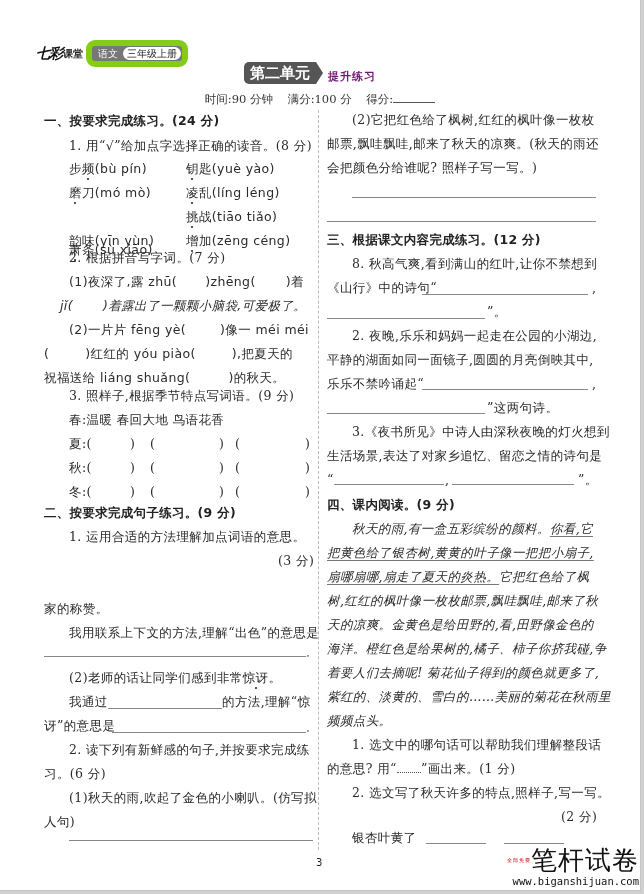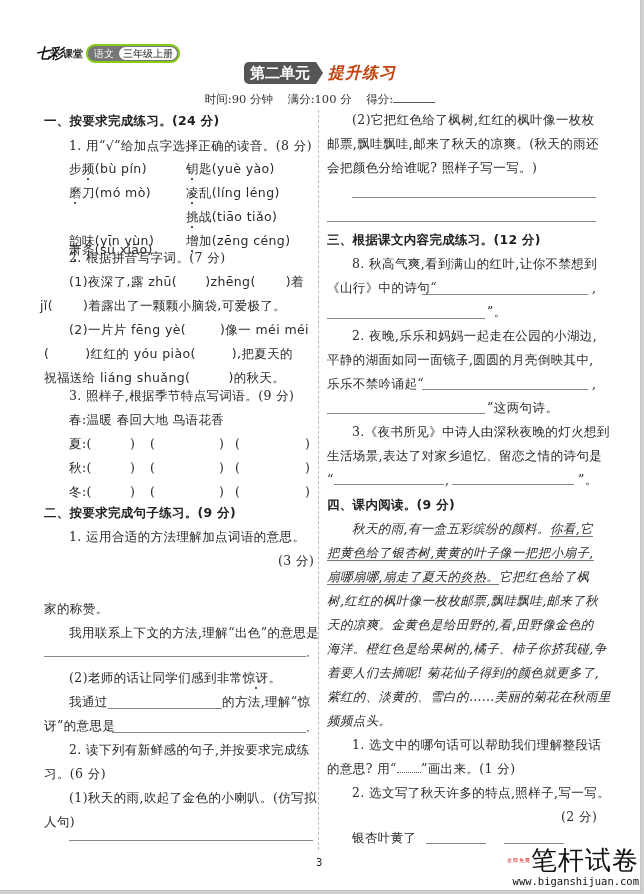--- a/index.html
+++ b/index.html
@@ -19,29 +19,29 @@
   .sans { font-family: "DejaVu Sans", "Liberation Sans", sans-serif; }
   .line { position: absolute; height: 0; border-top: 1px solid #888; }
   .dot { position: relative; }
   .dot::after { content: ""; position: absolute; left: 50%; bottom: -4px; width: 2px; height: 2px; margin-left: -1px; background: #222; border-radius: 50%; }
   .divider { position: absolute; left: 318px; top: 110px; height: 740px; border-left: 1px dashed #bbb; }
 
   
   .brand { position: absolute; left: 36px; top: 45px; display: flex; align-items: center; height: 17px; }
   .brand-logo { font-family: "DejaVu Sans", sans-serif; font-weight: bold; font-style: italic; font-size: 14px; color: #111; letter-spacing: -1px; }
   .brand-class { font-family: "DejaVu Sans", sans-serif; font-weight: bold; font-size: 10px; color: #222; margin-left: 1px; }
-  .brand-pill { display: flex; align-items: center; margin-left: 3px; border: 2px solid #84cc16; border-radius: 9px; height: 15px; overflow: hidden; background: #777; }
+  .brand-pill { display: flex; align-items: center; margin-left: 3px; border: 6px solid #84cc16; border-radius: 9px; height: 15px; overflow: hidden; background: #777; }
   .brand-subj { font-family: "DejaVu Sans", sans-serif; font-size: 10px; color: #fff; padding: 0 5px 0 6px; }
   .brand-grade { font-family: "DejaVu Sans", sans-serif; font-size: 10px; color: #222; background: #fff; border-radius: 8px; padding: 0 4px; margin-right: 1px; line-height: 13px; }
 
   
   .title-wrap { position: absolute; left: 244px; top: 62px; display: flex; align-items: flex-end; height: 22px; }
   .title-unit { background: #555; color: #fff; font-family: "DejaVu Sans", sans-serif; font-weight: bold; font-size: 15px; padding: 1px 6px; border-radius: 5px 0 0 5px; height: 20px; line-height: 20px; position: relative; }
   .title-arrow { width: 0; height: 0; border-top: 11px solid transparent; border-bottom: 11px solid transparent; border-left: 7px solid #555; }
-  .title-main { font-family: "DejaVu Sans", sans-serif; font-weight: bold; font-size: 16px; color: #c2410c; margin-left: 5px; letter-spacing: 1px; font-style: italic; }
+  .title-main { font-family: "DejaVu Sans", sans-serif; font-weight: bold; font-size: 11px; color: #701a75; margin-left: 5px; letter-spacing: 1px; }
   .meta { position: absolute; left: 160px; width: 320px; top: 91px; text-align: center; font-size: 11.5px; color: #333; }
   .meta .blank { display: inline-block; width: 42px; border-bottom: 1px solid #555; height: 11px; }
 
   .passage { font-family: "DejaVu Serif", serif; font-style: italic; }
   .u2 { text-decoration: underline; text-decoration-color: #777; text-underline-offset: 3px; }
   .watermark { position: absolute; left: 507px; top: 846px; text-align: right; }
   .wm-cn { font-family: "DejaVu Sans", sans-serif; font-size: 26px; color: #111; letter-spacing: 1px; line-height: 28px; }
   .wm-tag { font-size: 5px; color: #c00; vertical-align: bottom; }
   .wm-url { font-family: "DejaVu Sans Mono", monospace; font-size: 10.5px; color: #111; line-height: 12px; margin-top: 1px; }
   .pagenum { position: absolute; left: 316px; top: 857px; font-family: "DejaVu Sans", sans-serif; font-size: 10px; color: #222; }
@@ -83,21 +83,21 @@
   <div class="abs t" style="left:186px; top:185px;"><span class="dot">凌</span><span>乱</span><span class="sans">(líng   léng)</span></div>
   <div class="abs t" style="left:69px; top:209px;margin-top:33px;"><span class="dot">萧</span><span>条</span><span class="sans">(sù   xiāo)</span></div>
   <div class="abs t" style="left:186px; top:209px;"><span class="dot">挑</span><span>战</span><span class="sans">(tiāo   tiǎo)</span></div>
   <div class="abs t" style="left:69px; top:233px;"><span class="dot">韵</span><span>味</span><span class="sans">(yīn   yùn)</span></div>
   <div class="abs t" style="left:186px; top:233px;"><span class="dot">增</span><span>加</span><span class="sans">(zēng   céng)</span></div>
 
   <div class="abs t" style="left:69px; top:250px;">2. 根据拼音写字词。(7 分)</div>
   <div class="abs t sans" style="left:69px; top:274px;">
     <span>(1)夜深了,露 zhū(</span><span style="display:inline-block;width:28px"></span><span>)zhēng(</span><span style="display:inline-block;width:30px"></span><span>)着</span>
   </div>
-  <div class="abs t sans" style="left:40px; top:298px;">
+  <div class="abs t sans" style="left:60px; top:298px;font-style:italic;">
     <span>jǐ(</span><span style="display:inline-block;width:30px"></span><span>)着露出了一颗颗小脑袋,可爱极了。</span>
   </div>
   <div class="abs t sans" style="left:69px; top:322px;">
     <span>(2)一片片 fēng yè(</span><span style="display:inline-block;width:34px"></span><span>)像一 méi méi</span>
   </div>
   <div class="abs t sans" style="left:44px; top:370px;">
     <span>祝福送给 liáng shuǎng(</span><span style="display:inline-block;width:38px"></span><span>)的秋天。</span>
   </div>
   <div class="abs t sans" style="left:44px; top:346px;">
     <span>(</span><span style="display:inline-block;width:36px"></span><span>)红红的 yóu piào(</span><span style="display:inline-block;width:36px"></span><span>),把夏天的</span>

